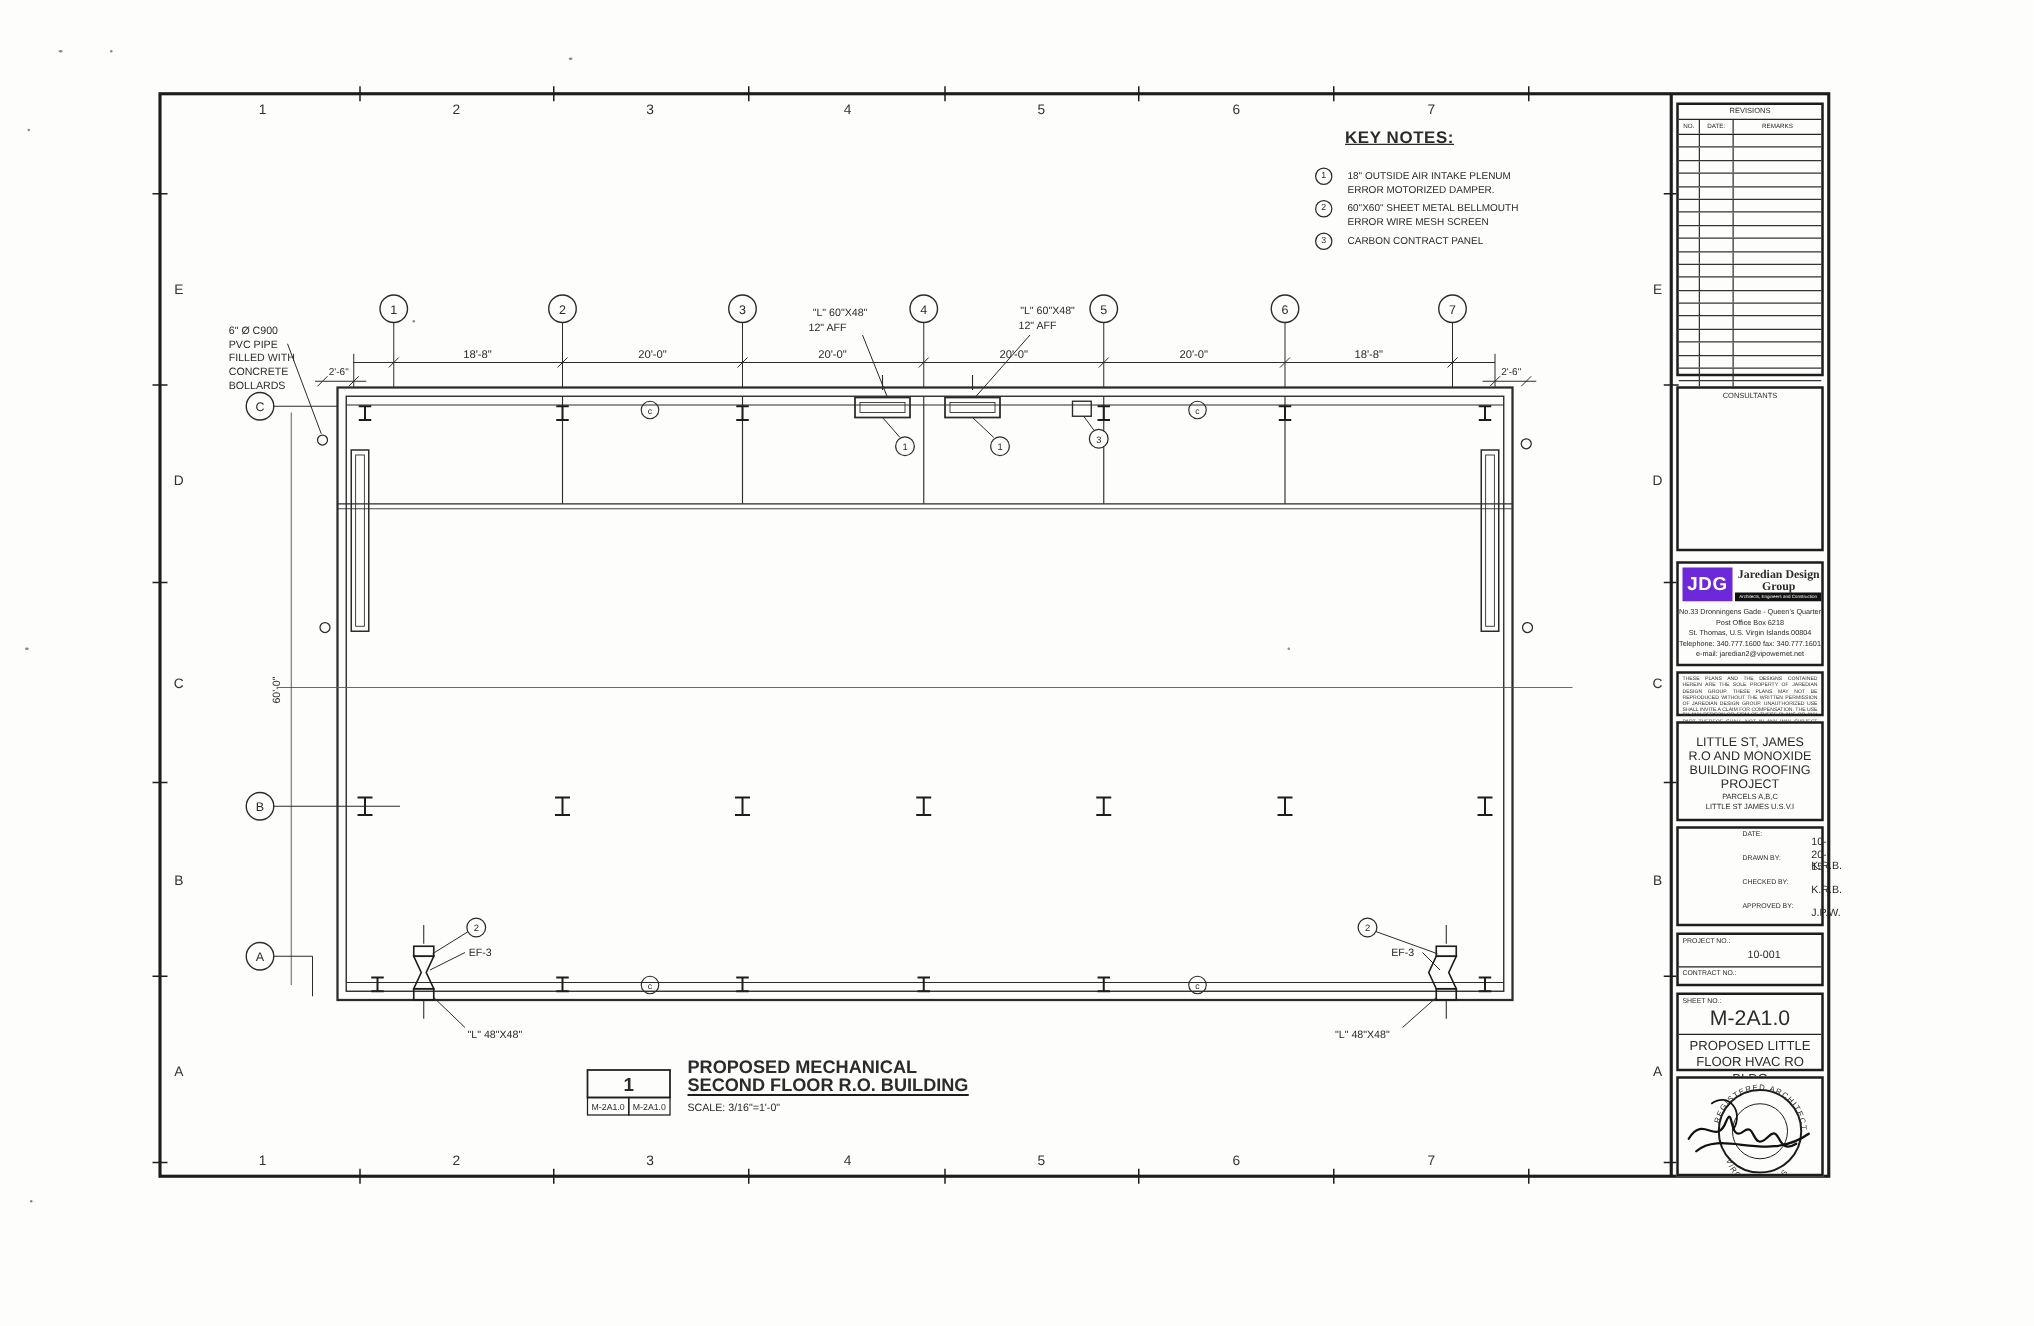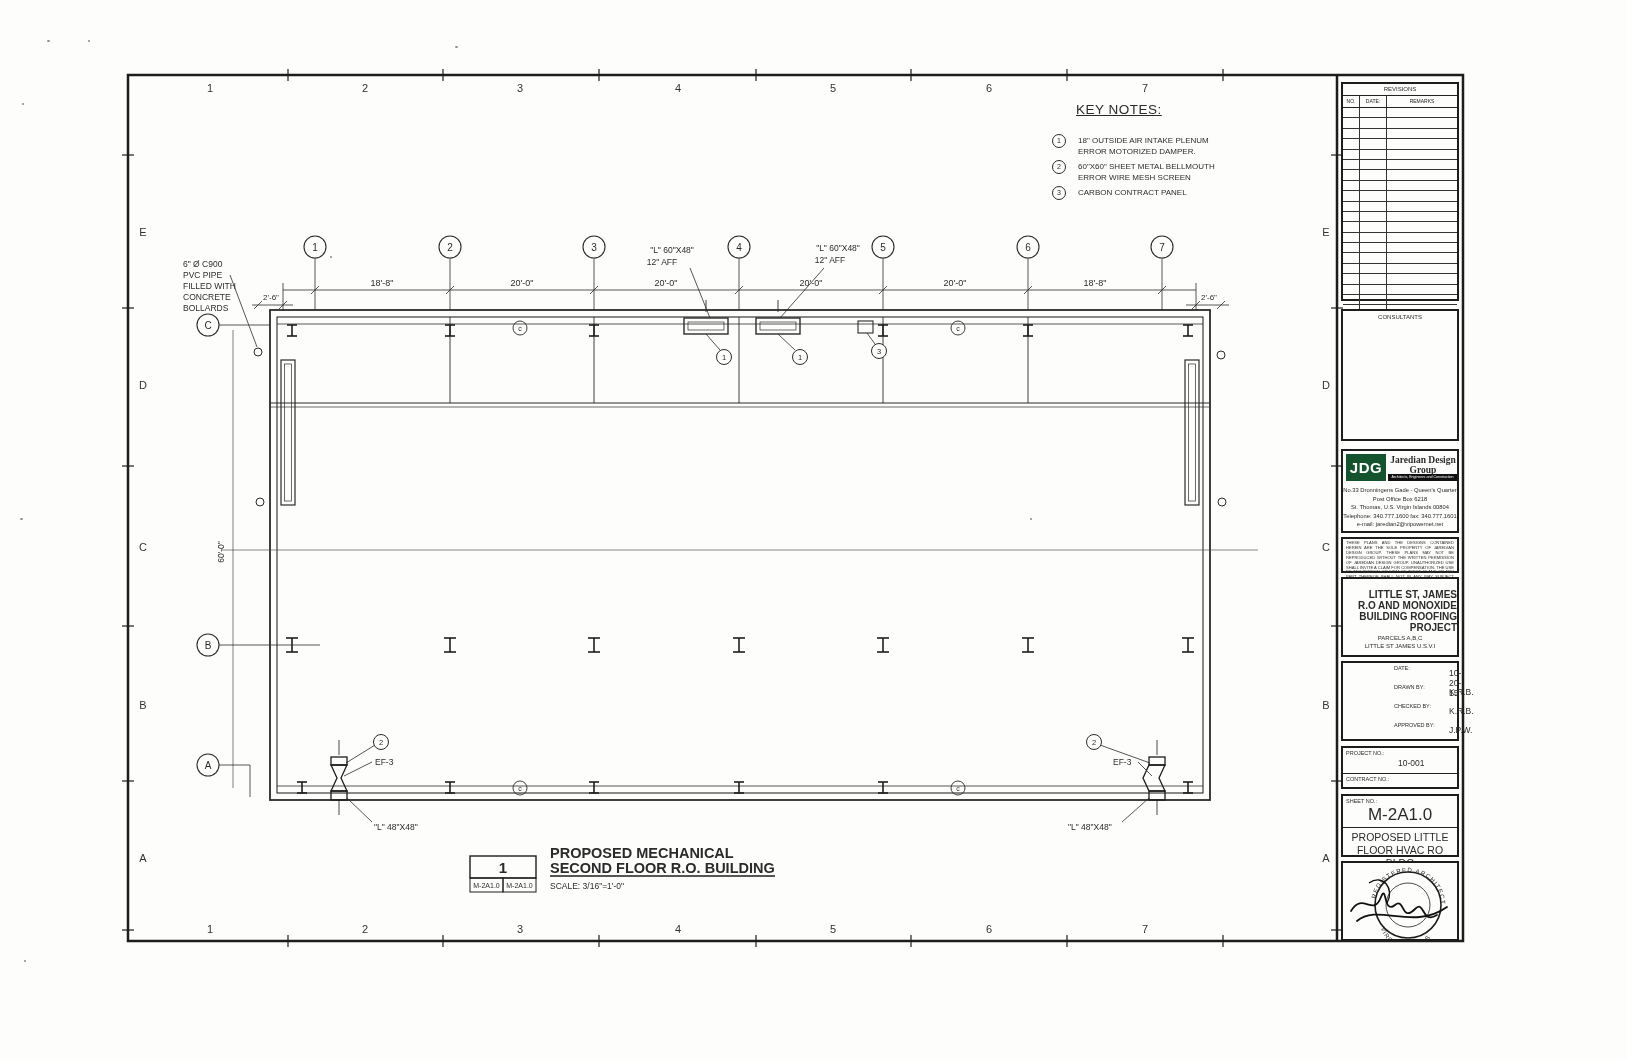--- a/index.html
+++ b/index.html
@@ -3,21 +3,21 @@
 <meta charset="utf-8">
 <style>
   html,body{margin:0;padding:0;background:#fff;}
   #sheet{position:relative;width:1627px;height:1061px;background:#fdfdfc;overflow:hidden;
          font-family:"Liberation Sans",sans-serif;color:#2b2b2b;}
   .abs{position:absolute;}
   .mlabel{position:absolute;font-size:11px;color:#333;transform:translate(-50%,-50%);}
   svg text{fill:#2b2b2b;font-family:"Liberation Sans",sans-serif;}
   
   #keynotes{position:absolute;left:1040px;top:100px;width:275px;}
-  #keynotes .kn-title{position:absolute;left:36px;top:2px;font-size:13.5px;font-weight:normal;
+  #keynotes .kn-title{position:absolute;left:36px;top:2px;font-size:13.5px;font-weight:bold;
       text-decoration:underline;letter-spacing:.5px;text-align:right;}
   .kn-item{position:absolute;left:0;width:275px;}
   .kn-num{position:absolute;left:12px;top:0;width:12px;height:12px;border:1px solid #2b2b2b;
       border-radius:50%;font-size:7px;text-align:center;line-height:12px;}
   .kn-text{position:absolute;left:38px;top:1px;font-size:8px;line-height:11px;width:170px;}
   
   .tb-box{position:absolute;left:1341px;width:118px;border:2px solid #1d1d1d;background:#fdfdfc;box-sizing:border-box;}
   .tiny{font-size:5.5px;color:#222;}
   .rev-head{display:flex;border-bottom:1px solid #222;}
   .rev-row{display:flex;height:9.4px;border-bottom:1px solid #333;}
@@ -517,41 +517,41 @@
           <div class="rc3"></div>
         </div>
       </div>
   </div>
 
   <div class="tb-box" style="top:309px;height:132px;">
     <div style="text-align:center;font-size:6px;padding-top:3px;">CONSULTANTS</div>
   </div>
 
   <div class="tb-box" style="top:449px;height:84px;">
-    <div class="abs" style="left:3px;top:3px;width:40px;height:27px;background:#14532d;color:#fff;
+    <div class="abs" style="left:3px;top:3px;width:40px;height:27px;background:#6d28d9;color:#fff;
          font-size:15px;font-weight:bold;text-align:center;line-height:27px;letter-spacing:.5px;">JDG</div>
     <div class="abs" style="left:44px;top:4px;width:72px;text-align:center;
          font-family:'Liberation Serif',serif;font-weight:bold;font-size:9.5px;line-height:10px;">Jaredian Design Group</div>
     <div class="abs" style="left:45px;top:23px;width:69px;background:#111;color:#fff;
          font-size:3.6px;text-align:center;line-height:7px;height:7px;">Architects, Engineers and Construction Managers</div>
     <div class="abs" style="left:0;top:35px;width:114px;text-align:center;font-size:5.8px;line-height:8.6px;">
       <div>No.33 Dronningens Gade - Queen's Quarter</div>
       <div>Post Office Box 6218</div>
       <div>St. Thomas, U.S. Virgin Islands 00804</div>
       <div>Telephone: 340.777.1600 fax: 340.777.1601</div>
       <div>e-mail: jaredian2@vipowernet.net</div>
     </div>
   </div>
 
   <div class="tb-box" style="top:537px;height:36px;">
     <div style="font-size:4.1px;line-height:4.9px;padding:2px 3px;text-align:justify;color:#333;">THESE PLANS AND THE DESIGNS CONTAINED HEREIN ARE THE SOLE PROPERTY OF JAREDIAN DESIGN GROUP.  THESE PLANS MAY NOT BE REPRODUCED WITHOUT THE WRITTEN PERMISSION OF JAREDIAN DESIGN GROUP. UNAUTHORIZED USE SHALL INVITE A CLAIM FOR COMPENSATION. THE USE BY ANY PERSON OR FIRM OF THESE PLANS OR ANY PART THEREOF SHALL NOT IN ANY WAY SUBJECT JAREDIAN DESIGN GROUP TO ANY COST OR DAMAGES FOR ANY ERROR OR OMISSION CONTAINED THEREIN.</div>
   </div>
 
   <div class="tb-box" style="top:577px;height:80px;">
-    <div style="text-align:right;padding-top:10px;font-weight:bold;font-size:10px;line-height:11px;">
+    <div style="text-align:center;padding-top:10px;font-weight:normal;font-size:10px;line-height:11px;">
       <div>LITTLE ST, JAMES</div>
       <div>R.O AND MONOXIDE</div>
       <div>BUILDING ROOFING</div>
       <div>PROJECT</div>
     </div>
     <div style="text-align:center;font-size:6px;line-height:7.5px;padding-top:2px;">
       <div>PARCELS A,B,C</div>
       <div>LITTLE ST JAMES  U.S.V.I</div>
     </div>
   </div>

